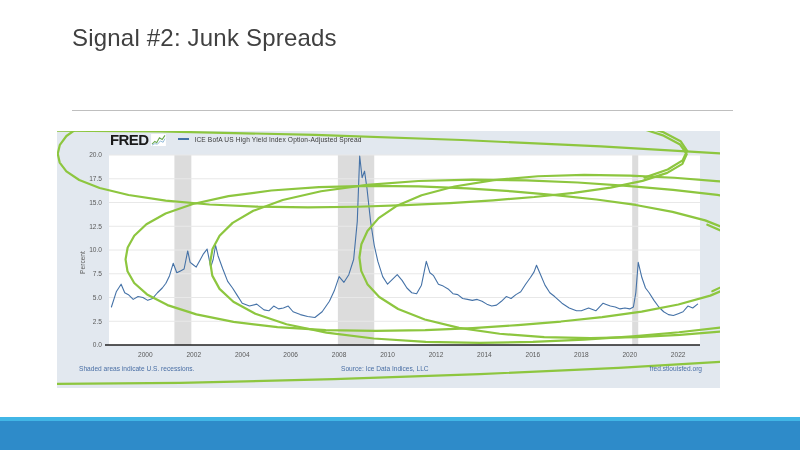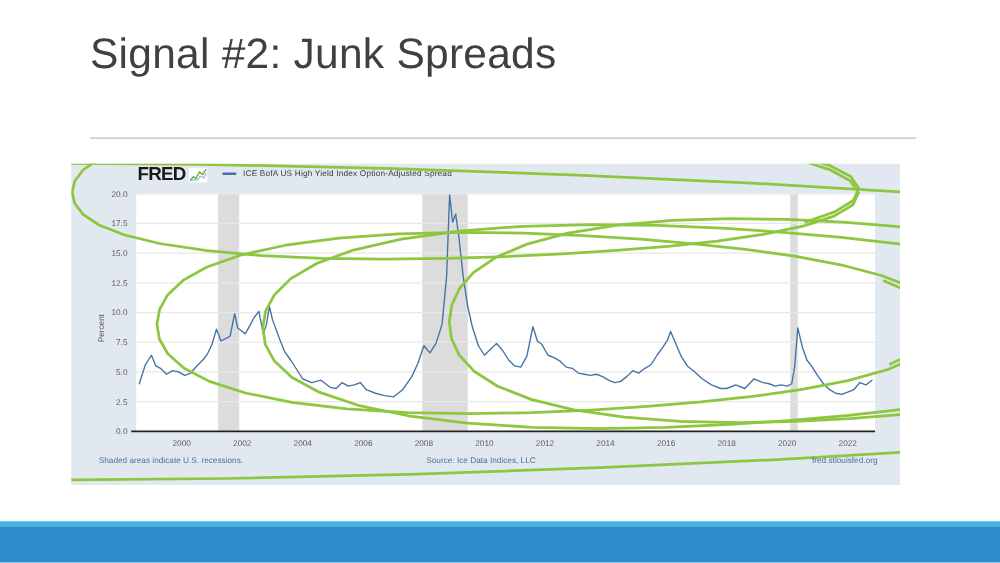--- a/index.html
+++ b/index.html
@@ -13,21 +13,21 @@
     position: relative;
     overflow: hidden;
     font-family: "Liberation Sans", sans-serif;
   }
 
   
   #slide-title {
     position: absolute;
     left: 72px;
     top: 24px;
-    font-size: 34px;
+    font-size: 24px;
     font-weight: 400;
     color: #404040;
     letter-spacing: 0.2px;
     white-space: nowrap;
   }
   #title-rule {
     position: absolute;
     left: 72px;
     top: 110px;
     width: 661px;

